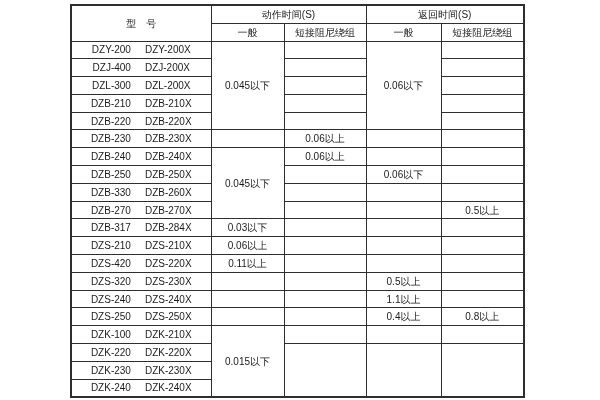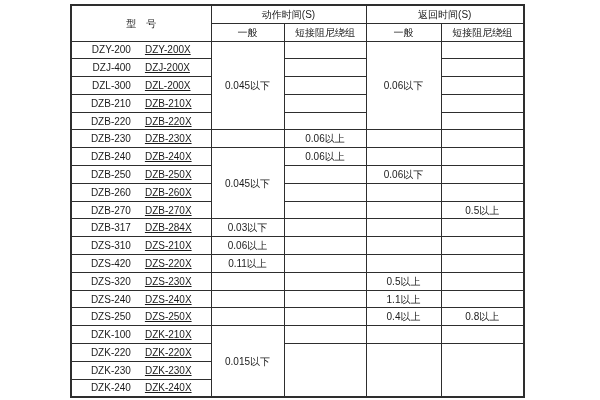--- a/index.html
+++ b/index.html
@@ -25,21 +25,21 @@
     font-size: 10px;
     font-weight: normal;
     color: #1a1a1a;
     padding: 0;
     line-height: 1.1;
     overflow: hidden;
     white-space: nowrap;
   }
   tr.hdr { height: 18px; }
   tr.data { height: 17.8px; }
-  td.model span.m2 { margin-left: 14px; text-decoration: underline; }
+  td.model span.m2 { margin-left: 14px; }
 </style>
 </head>
 <body>
 
 <div class="page">
   <table class="spec">
     <colgroup>
       <col style="width:140px">
         <col style="width:73px">
         <col style="width:82px">
@@ -109,21 +109,21 @@
     </tr>
 
     <tr class="data">
       <td class="model"><span class="m1">DZB-250</span><span class="m2">DZB-250X</span></td>
       <td></td>
       <td>0.06以下</td>
       <td></td>
     </tr>
 
     <tr class="data">
-      <td class="model"><span class="m1">DZB-260</span><span class="m2">DZB-260X</span></td>
+      <td class="model"><span class="m1">DZB-330</span><span class="m2">DZB-260X</span></td>
       <td></td>
       <td></td>
       <td></td>
     </tr>
 
     <tr class="data">
       <td class="model"><span class="m1">DZB-270</span><span class="m2">DZB-270X</span></td>
       <td></td>
       <td></td>
       <td>0.5以上</td>
@@ -131,21 +131,21 @@
 
     <tr class="data">
       <td class="model"><span class="m1">DZB-317</span><span class="m2">DZB-284X</span></td>
       <td>0.03以下</td>
       <td></td>
       <td></td>
       <td></td>
     </tr>
 
     <tr class="data">
-      <td class="model"><span class="m1">DZS-310</span><span class="m2">DZS-210X</span></td>
+      <td class="model"><span class="m1">DZS-210</span><span class="m2">DZS-210X</span></td>
       <td>0.06以上</td>
       <td></td>
       <td></td>
       <td></td>
     </tr>
 
     <tr class="data">
       <td class="model"><span class="m1">DZS-420</span><span class="m2">DZS-220X</span></td>
       <td>0.11以上</td>
       <td></td>

